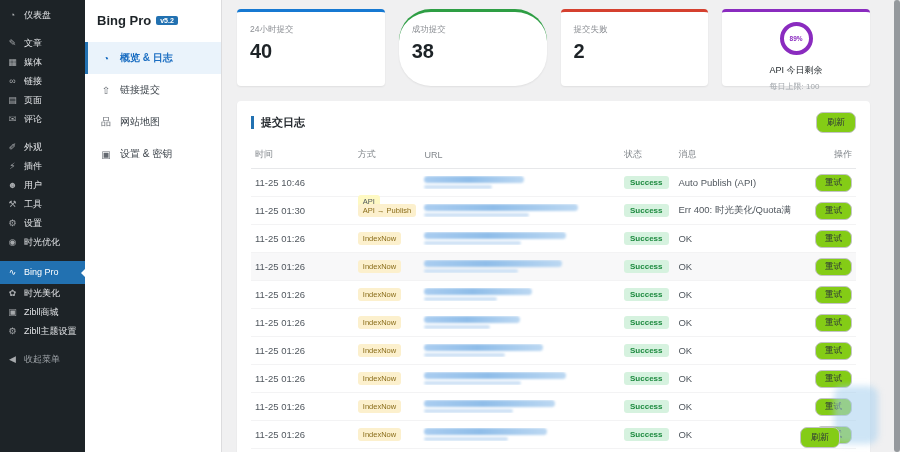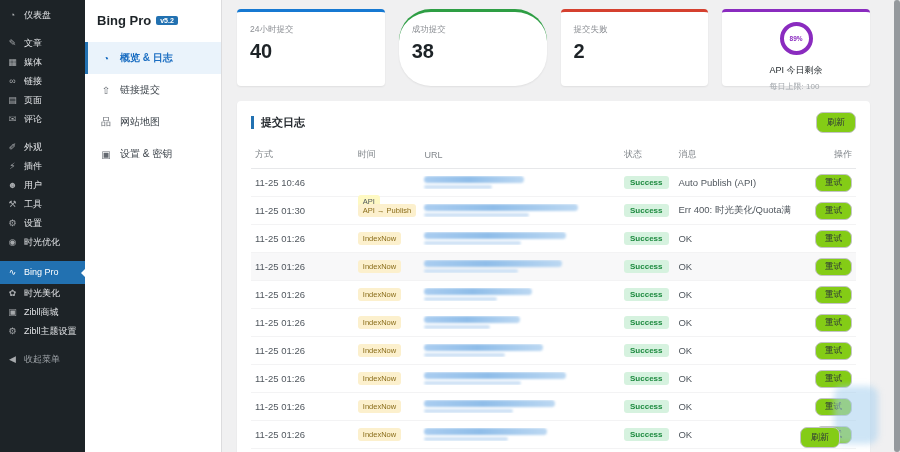--- a/index.html
+++ b/index.html
@@ -219,22 +219,22 @@
     </div>
 
     <section class="log-panel">
       <div class="log-head">
         <div class="log-title">提交日志</div>
         <button class="btn">刷新</button>
       </div>
 
       <div>
         <div class="trow thead">
+          <div class="hc">时间</div>
           <div class="hc">方式</div>
-          <div class="hc">时间</div>
           <div class="hc">URL</div>
           <div class="hc">状态</div>
           <div class="hc">消息</div>
           <div class="hc act">操作</div>
         </div>
         <div class="tbody">
 
             <div class="trow">
               <div class="cell">11-25 10:46</div>
               <div class="cell">

